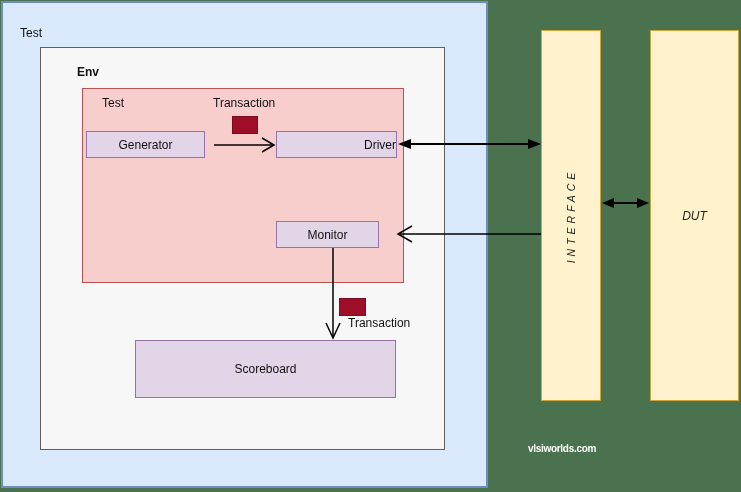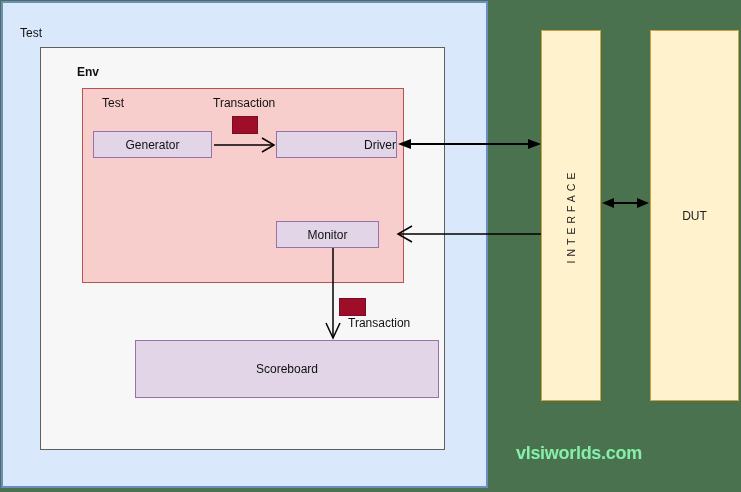--- a/index.html
+++ b/index.html
@@ -25,30 +25,30 @@
     left:82px;top:88px;width:322px;height:195px;
     background:var(--agent-fill);
     border:1px solid var(--agent-border);
   }
   .comp{
     background:var(--component-fill);
     border:1px solid var(--component-border);
     display:flex;align-items:center;justify-content:center;
     font-size:12px;color:#111;
   }
-  .generator-box{left:93px;top:131px;width:119px;height:27px;}
+  .generator-box{left:86px;top:131px;width:119px;height:27px;}
   .driver-box{left:276px;top:131px;width:121px;height:27px;justify-content:flex-end;}
   .monitor-box{left:276px;top:221px;width:103px;height:27px;}
-  .scoreboard-box{left:135px;top:340px;width:304px;height:58px;}
+  .scoreboard-box{left:135px;top:340px;width:261px;height:58px;}
 
   .iface-box,.dut-box{
     background:var(--interface-fill);
     border:1px solid var(--interface-border);
     display:flex;align-items:center;justify-content:center;
-    font-size:11px;color:#222;
+    font-size:11px;color:#222;font-style:italic;
   }
   .iface-box{left:541px;top:30px;width:60px;height:371px;}
   .dut-box{left:650px;top:30px;width:89px;height:371px;font-size:12px;}
   .vtext{
     transform:rotate(-90deg);
     white-space:nowrap;
     letter-spacing:4px;
     font-size:10.5px;
   }
   .txn-marker{
@@ -57,22 +57,22 @@
   }
   .txn-1{left:232px;top:116px;width:26px;height:18px;}
   .txn-2{left:339px;top:298px;width:27px;height:18px;}
 
   .test-label{left:20px;top:27px;}
   .env-label{left:77px;top:66px;font-weight:bold;}
   .agent-label{left:102px;top:97px;}
   .txn-label-top{left:213px;top:97px;}
   .txn-label-bottom{left:348px;top:317px;}
   .watermark{
-    left:516px;top:443px;
-    font-size:18px;font-weight:bold;color:#86efac;
+    left:528px;top:443px;
+    font-size:10px;font-weight:bold;color:#ffffff;
     letter-spacing:-0.3px;
   }
   svg.arrows{position:absolute;left:0;top:0;pointer-events:none;}
 </style>
 </head>
 <body>
 
 <div id="canvas">
 
   <div class="abs test-box"></div>

